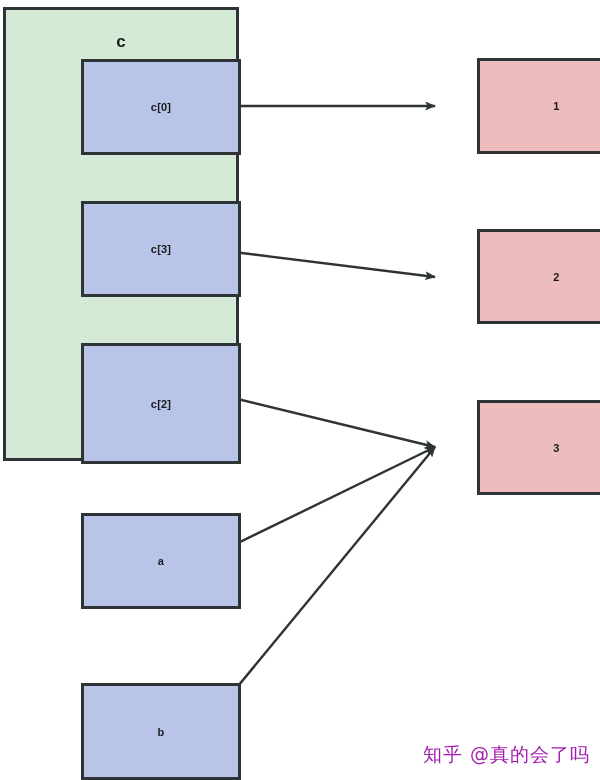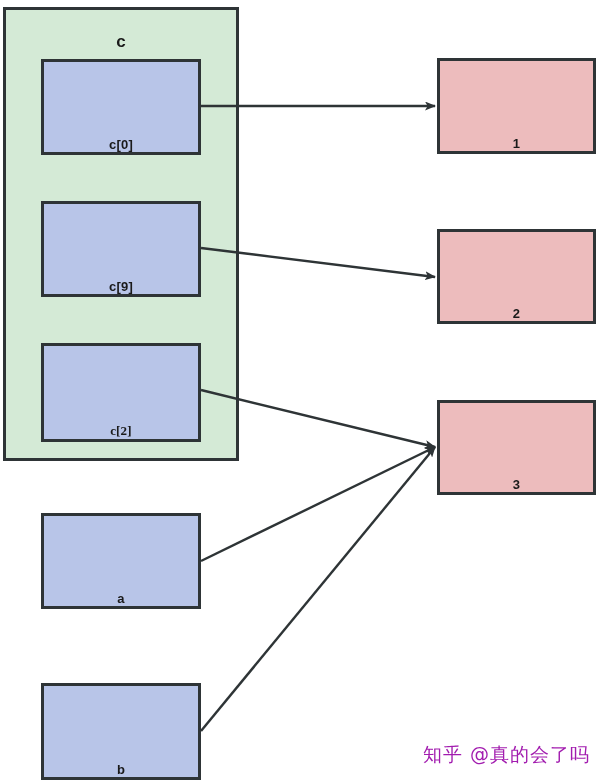--- a/index.html
+++ b/index.html
@@ -15,26 +15,27 @@
     width: 600px;
     height: 780px;
     background: #ffffff;
     overflow: hidden;
   }
   .node {
     position: absolute;
     box-sizing: border-box;
     border: 3px solid #2e3436;
     display: flex;
-    align-items: flex-end;
+    align-items: center;
     justify-content: center;
     font-weight: bold;
-    font-size: 13px;
+    font-size: 11px;
     color: #1a1a1a;
     letter-spacing: 0.2px;
+    margin-left: 40px;
   }
   .group-box {
     position: absolute;
     box-sizing: border-box;
     border: 3px solid #2e3436;
     background: #d4ead6;
   }
   .group-label {
     position: absolute;
     width: 100%;
@@ -92,23 +93,23 @@
         <line x1="201" y1="561" x2="435" y2="447" stroke="#2e3436" stroke-width="2.4" marker-end="url(#arrowhead)"></line>
         <line x1="201" y1="731" x2="435" y2="447" stroke="#2e3436" stroke-width="2.4" marker-end="url(#arrowhead)"></line>
       </g>
   </svg>
 
   <div id="variables-layer">
       <div class="node blue" style="left: 41px; top: 59px; width: 160px; height: 96px;">
         <span>c[0]</span>
       </div>
       <div class="node blue" style="left: 41px; top: 201px; width: 160px; height: 96px;">
-        <span>c[9]</span>
+        <span>c[3]</span>
       </div>
-      <div class="node blue" style="left: 41px; top: 343px; width: 160px; height: 99px; font-family: Liberation Serif, serif;">
+      <div class="node blue" style="left: 41px; top: 343px; width: 160px; height: 121px;">
         <span>c[2]</span>
       </div>
       <div class="node blue" style="left: 41px; top: 513px; width: 160px; height: 96px;">
         <span>a</span>
       </div>
       <div class="node blue" style="left: 41px; top: 683px; width: 160px; height: 97px;">
         <span>b</span>
       </div>
     </div>
 

